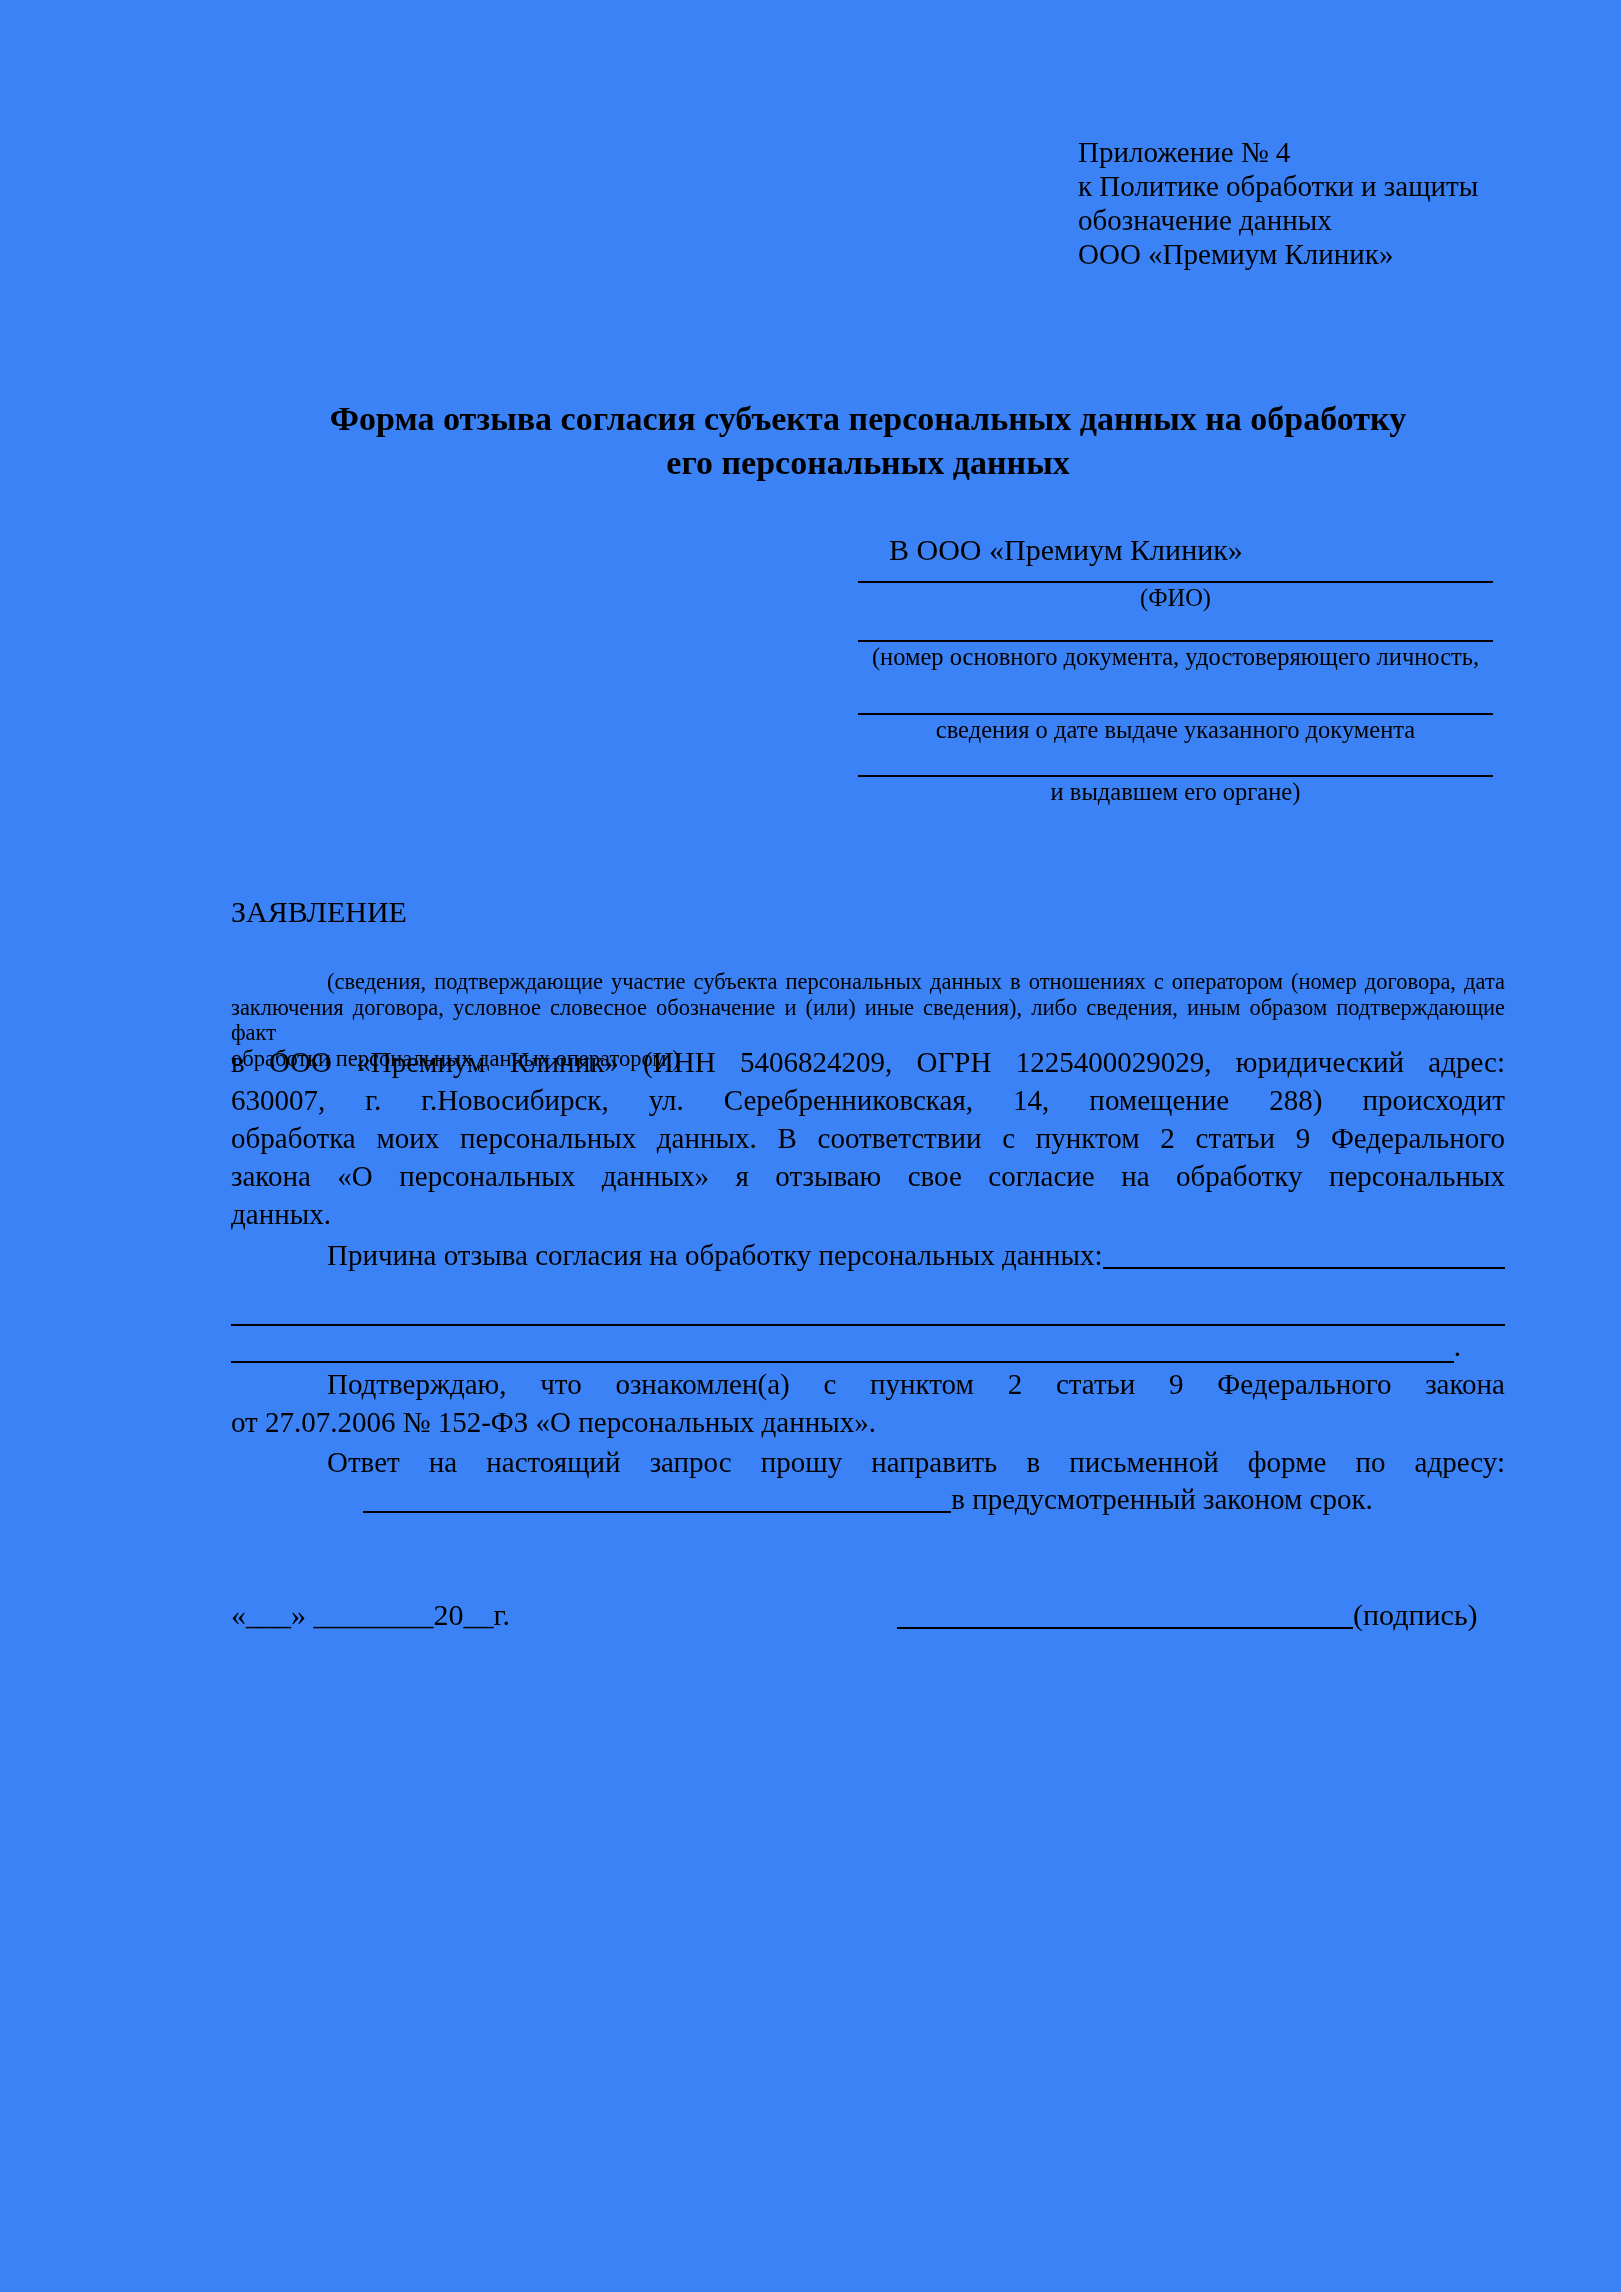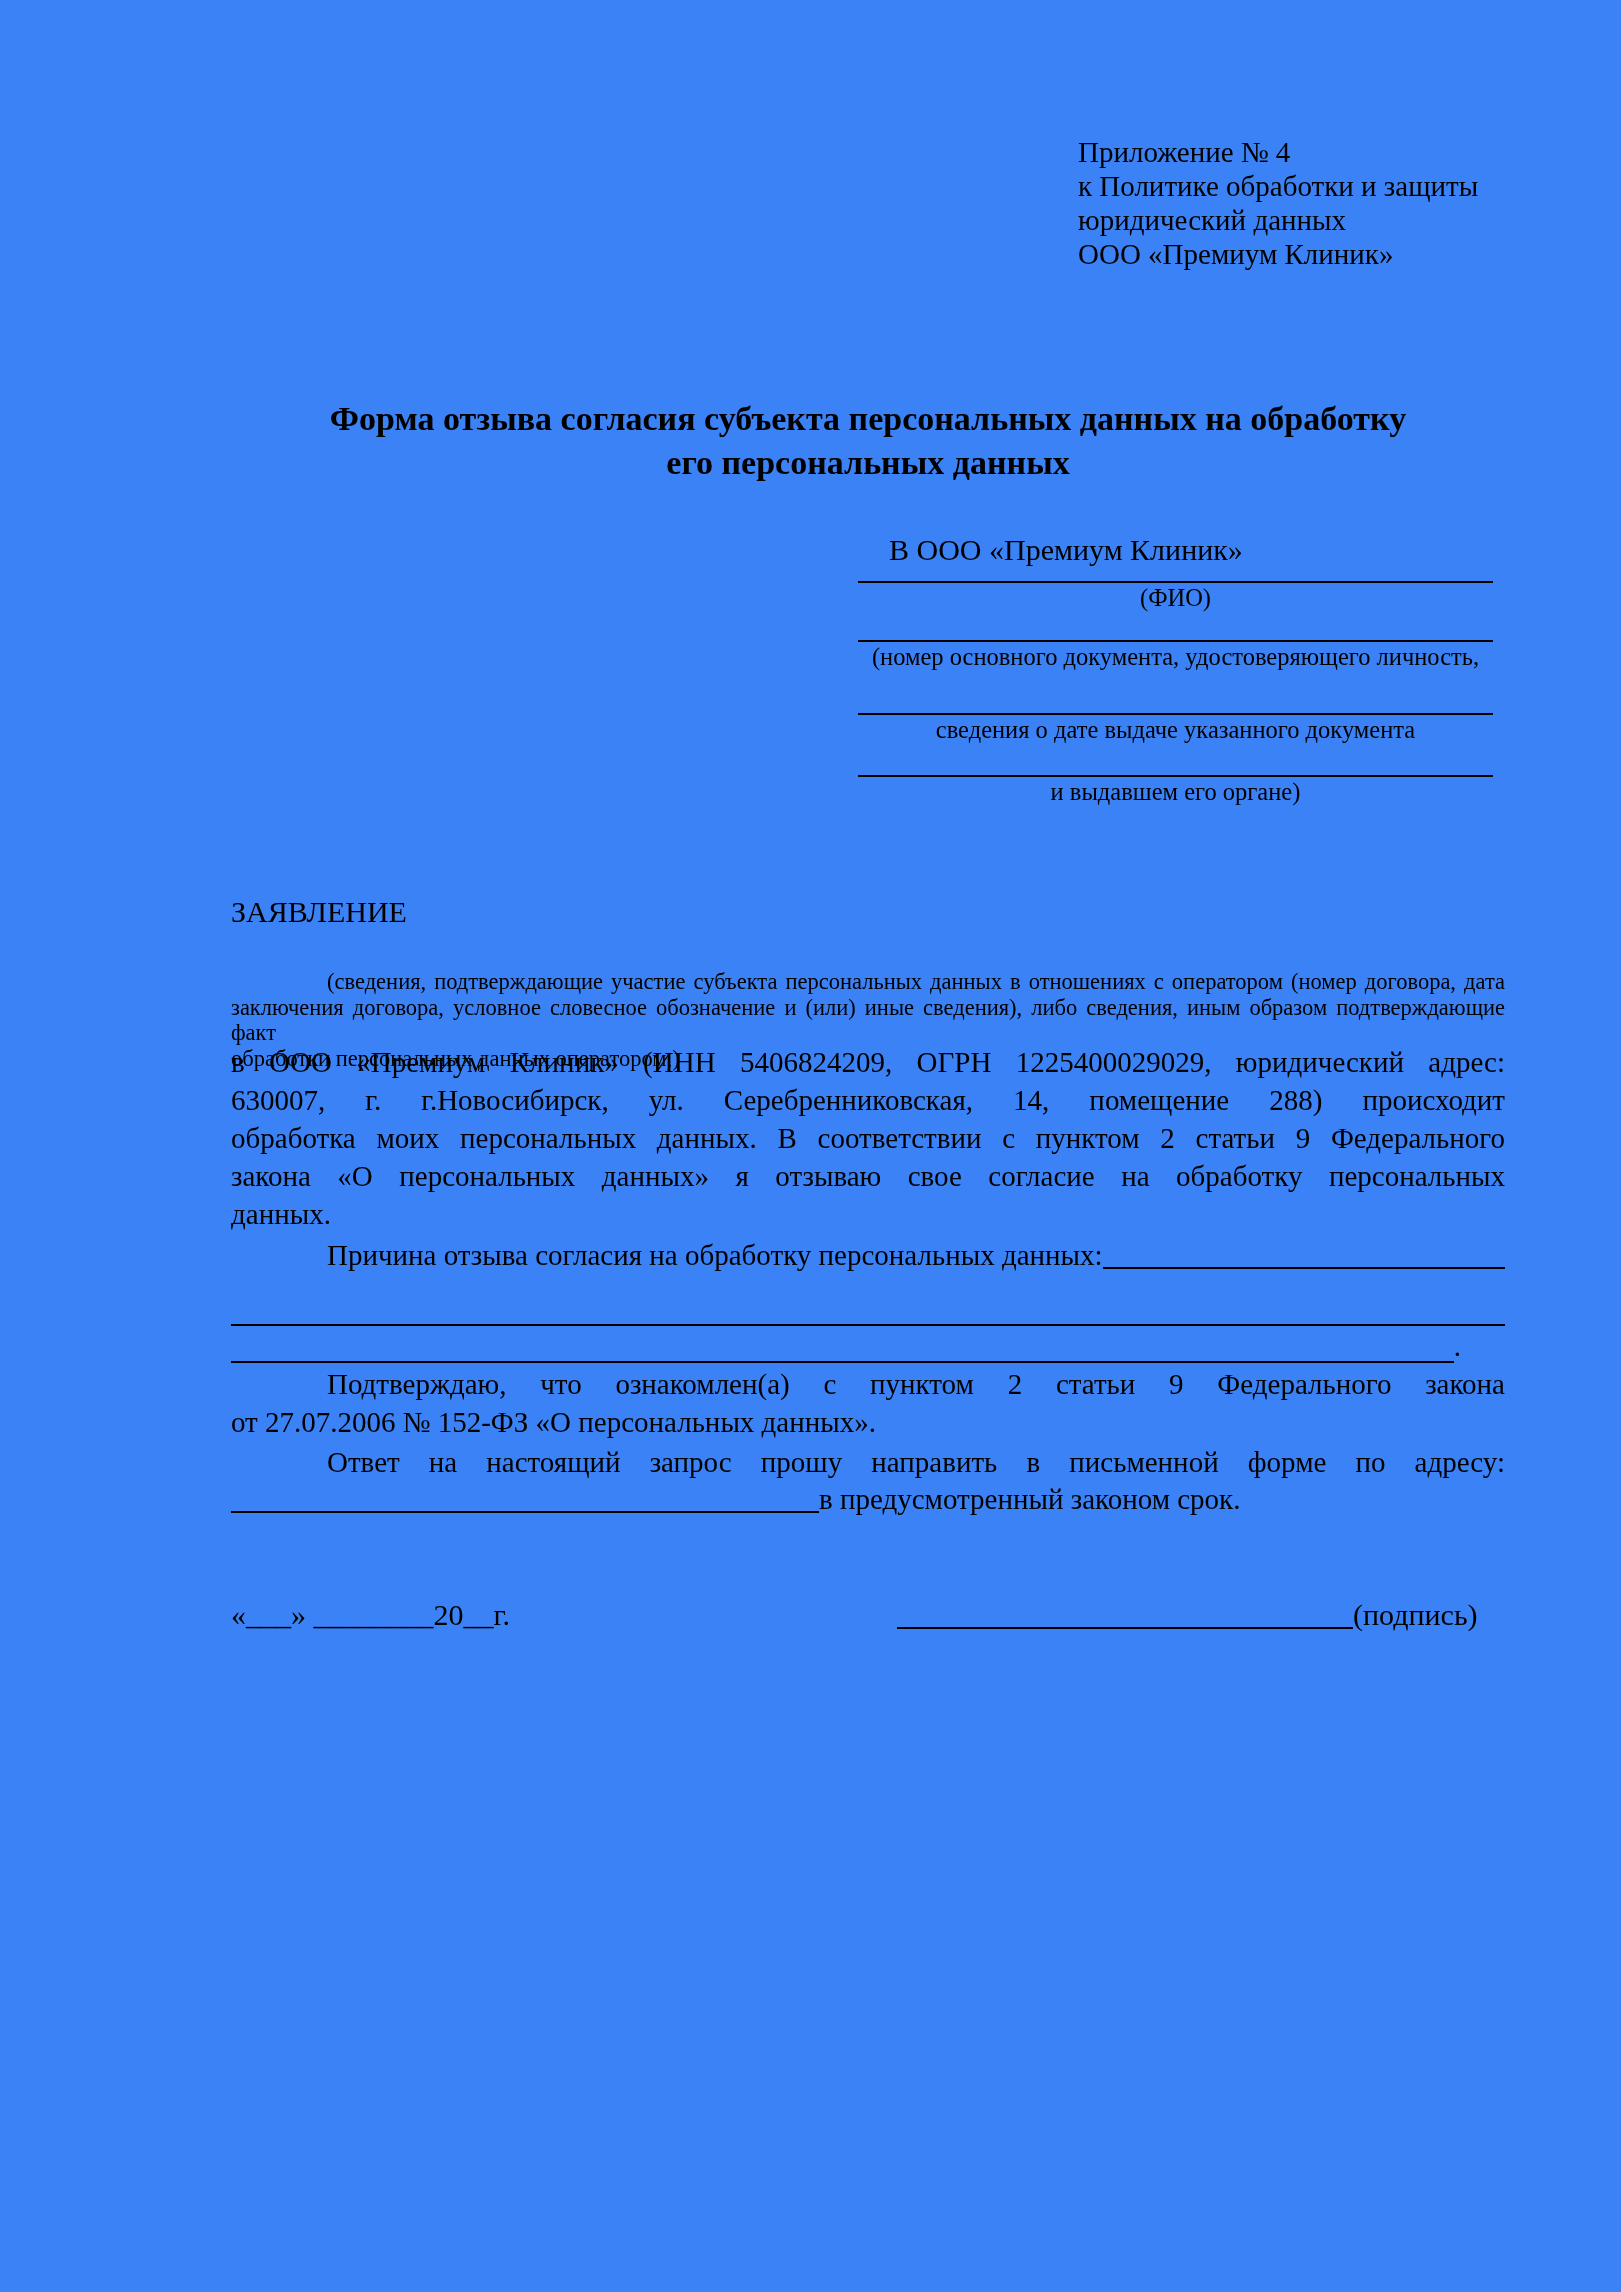--- a/index.html
+++ b/index.html
@@ -40,36 +40,36 @@
   .b-line { text-align:justify; text-align-last:justify; }
   .b-line.last { text-align-last:left; }
   .b-line.indented { text-indent:96px; }
   .reason-row { position:absolute; left:231px; top:1236px; width:1274px; font-size:29px; line-height:38px; }
   
   .blank-line-1 { position:absolute; left:231px; top:1274px; width:1274px; height:50px; border-bottom:2.9px solid #000; }
   .blank-line-2 { position:absolute; left:231px; top:1327px; width:1274px; height:36px; padding-right:44px; box-sizing:border-box; font-size:29px; }
   .blank-line-2 .fill { margin-bottom:0; }
   .confirm-par { position:absolute; left:231px; top:1365px; width:1274px; font-size:29px; line-height:38px; }
   .reply-line-1 { position:absolute; left:231px; top:1443px; width:1274px; font-size:29px; line-height:38px; }
-  .reply-line-2 { position:absolute; left:231px; top:1480px; width:1274px; font-size:29px; line-height:38px; }
+  .reply-line-2 { position:absolute; left:231px; top:1480px; width:1274px; font-size:29px; line-height:38px;justify-content:center; }
   .ul-address { display:inline-block; width:588px; flex:0 0 588px; border-bottom:2.9px solid #000; margin-bottom:4.9px; }
   
   .sig-row { position:absolute; left:231px; top:1596px; width:1274px; font-size:30px; line-height:38px; display:flex; justify-content:space-between; align-items:flex-end; box-sizing:border-box; padding-right:27.4px; }
   .sig-group { display:flex; align-items:flex-end;text-align:center; }
   .ul-signature { display:inline-block; width:456px; border-bottom:2.9px solid #000; margin-bottom:4.9px; }
 </style>
 </head>
 <body>
 
 <div class="page">
 
   <div class="header-note">
     <div>Приложение № 4</div>
     <div>к Политике обработки и защиты</div>
-    <div>юридический данных</div>
+    <div>обозначение данных</div>
     <div>ООО «Премиум Клиник»</div>
   </div>
 
   <div class="doc-title">
     <div>Форма отзыва согласия субъекта персональных данных на обработку</div>
     <div>его персональных данных</div>
   </div>
 
   <div class="addressee">
     <div class="addr-text">В ООО «Премиум Клиник»</div>

